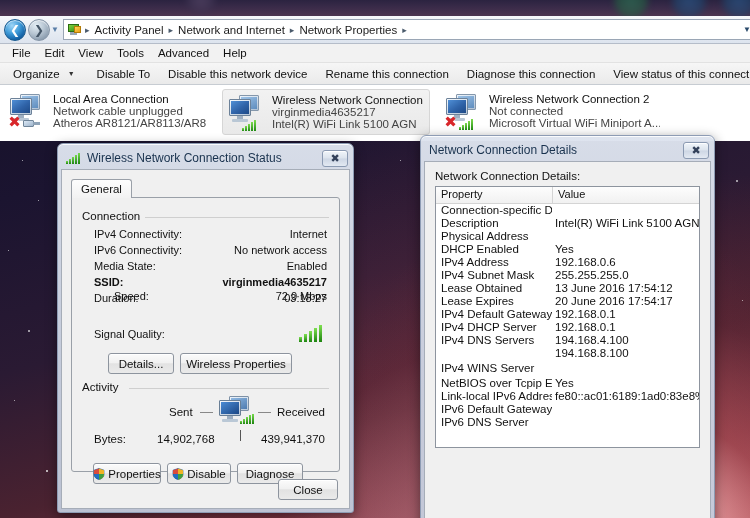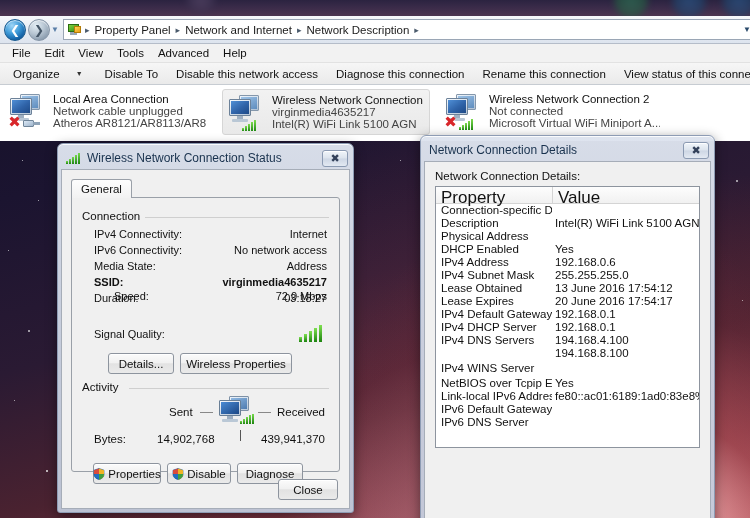--- a/index.html
+++ b/index.html
@@ -86,21 +86,21 @@
 
   
   #toolbar {
     position:absolute; left:0; top:63px; width:760px; height:22px;
     background:linear-gradient(180deg,#f6f6f6 0%,#eaeaea 100%);
     display:flex; align-items:center; padding-left:4px;
     border-bottom:1px solid #c7ccd2;
   }
   .tb-item {
     padding:3px 9px; font-size:11.5px; color:#111; cursor:pointer; white-space:nowrap;
-    display:flex; align-items:center; gap:16px;
+    display:flex; align-items:center; gap:8px;
   }
   .tb-sep { width:1px; height:15px; background:#cfd4da; margin:0 2px; }
   .tb-caret { font-size:7px; color:#333; }
 
   
   #conn-list {
     position:absolute; left:0; top:85px; width:760px; height:56px;
     background:#fff; display:flex; align-items:flex-start; padding-top:4px;
   }
   .conn {
@@ -241,21 +241,21 @@
   
   #details-dlg { left:420px; top:135px; width:295px; }
   #details-dlg .dlg-body { height:406px; position:relative; }
   .det-label { position:absolute; left:10px; top:8px; font-size:11.5px; color:#111; }
   .det-listbox {
     position:absolute; left:10px; top:24px; right:10px; height:262px;
     background:#fff; border:1px solid #8d949e; overflow:hidden;
   }
   .det-header {
     height:17px; display:flex; background:linear-gradient(180deg,#fdfdfd,#f1f1f1);
-    border-bottom:1px solid #d4d4d4; font-size:17px; color:#111;
+    border-bottom:1px solid #d4d4d4; font-size:11px; color:#111;
   }
   .det-header .hc { padding:1px 0 0 5px; border-right:1px solid #d4d4d4; }
   .det-rows { position:relative; }
   .det-row { display:flex; height:13px; font-size:11.5px; color:#111; line-height:13px; }
   .det-row .p { width:116px; padding-left:5px; white-space:nowrap; overflow:hidden; }
   .det-row .v { flex:1; padding-left:3px; white-space:nowrap; overflow:hidden; }
   .det-rule { position:absolute; left:10px; right:10px; bottom:34px; height:1px; background:#d0d0d0; }
 </style>
 </head>
 <body>
@@ -288,25 +288,25 @@
     <div class="navbtn fwd">❯</div>
     <div class="navdrop">▼</div>
 
     <div id="crumbbox">
       <div class="crumb-ico">
         <div class="mon"></div>
           <div class="base"></div>
           <div class="flag"></div>
       </div>
       <span class="crumb-sep">▸</span>
-      <span class="crumb">Property Panel</span>
+      <span class="crumb">Activity Panel</span>
       <span class="crumb-sep">▸</span>
       <span class="crumb">Network and Internet</span>
       <span class="crumb-sep">▸</span>
-      <span class="crumb">Network Description</span>
+      <span class="crumb">Network Properties</span>
       <span class="crumb-sep">▸</span>
       <span style="flex:1"></span>
       <span class="addr-caret">▼</span>
     </div>
   </div>
 
   <div id="menubar">
     <div class="menu-item">File</div>
     <div class="menu-item">Edit</div>
     <div class="menu-item">View</div>
@@ -315,23 +315,23 @@
     <div class="menu-item">Help</div>
   </div>
 
   <div id="toolbar">
     <div class="tb-item">
       <span>Organize</span>
       <span class="tb-caret">▼</span>
     </div>
     <div class="tb-sep"></div>
     <div class="tb-item">Disable To</div>
-    <div class="tb-item">Disable this network access</div>
+    <div class="tb-item">Disable this network device</div>
+    <div class="tb-item">Rename this connection</div>
     <div class="tb-item">Diagnose this connection</div>
-    <div class="tb-item">Rename this connection</div>
     <div class="tb-item">View status of this connection</div>
 
   </div>
 
   <div id="conn-list">
 
     <div class="conn">
       <div class="conn-iconwrap">
         <div class="mon-back"></div>
           <div class="mon-back-screen"></div>
@@ -430,21 +430,21 @@
         <div class="kvrow" style="top:30px;">
           <span class="k">IPv4 Connectivity:</span>
           <span class="v">Internet</span>
         </div>
         <div class="kvrow" style="top:46px;">
           <span class="k">IPv6 Connectivity:</span>
           <span class="v">No network access</span>
         </div>
         <div class="kvrow" style="top:62px;">
           <span class="k">Media State:</span>
-          <span class="v">Address</span>
+          <span class="v">Enabled</span>
         </div>
         <div class="kvrow" style="top:78px;font-weight:bold;">
           <span class="k">SSID:</span>
           <span class="v">virginmedia4635217</span>
         </div>
         <div class="kvrow" style="top:94px;">
           <span class="k">Duration:</span>
           <span class="v">03:18:27</span>
         </div>
         <div class="kvrow" style="top:92px;margin-left:20px;">

